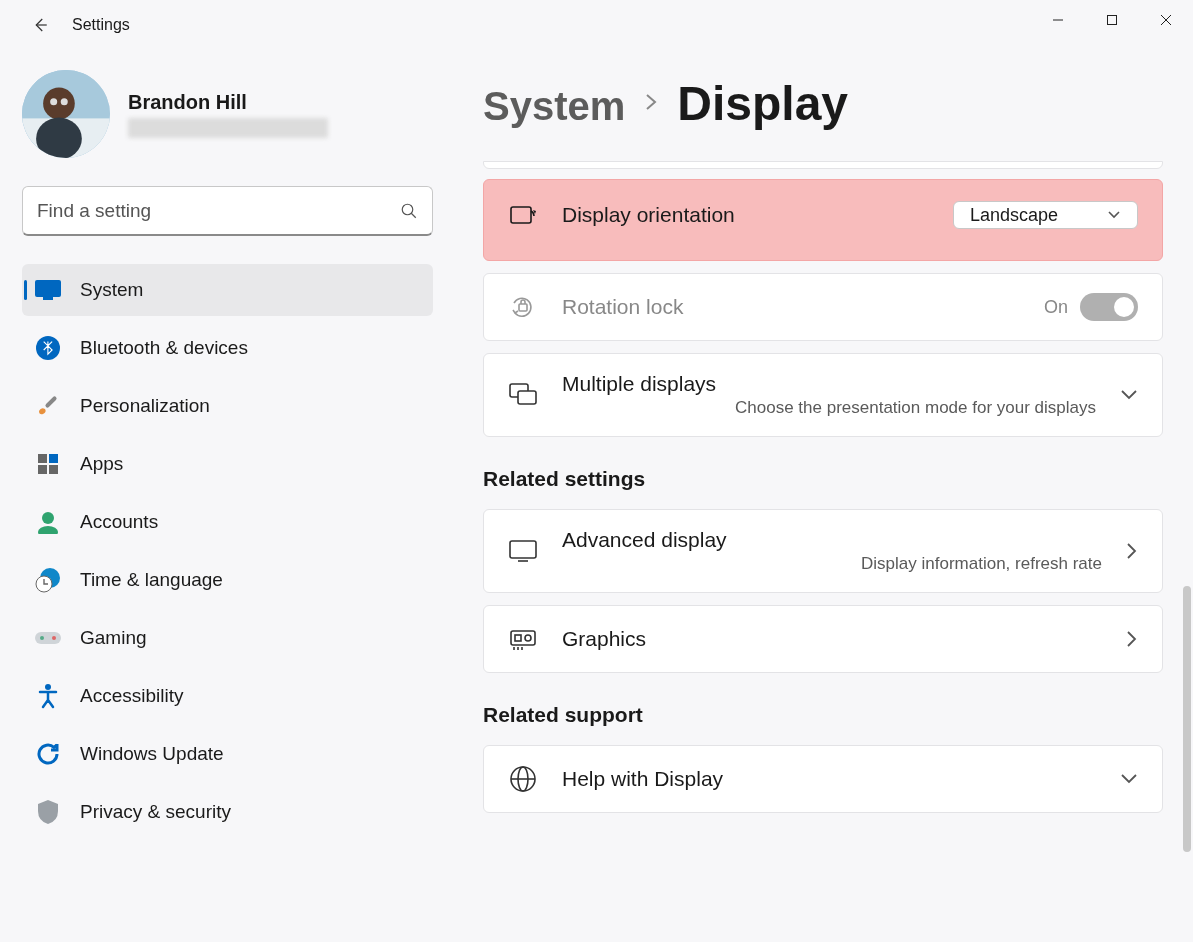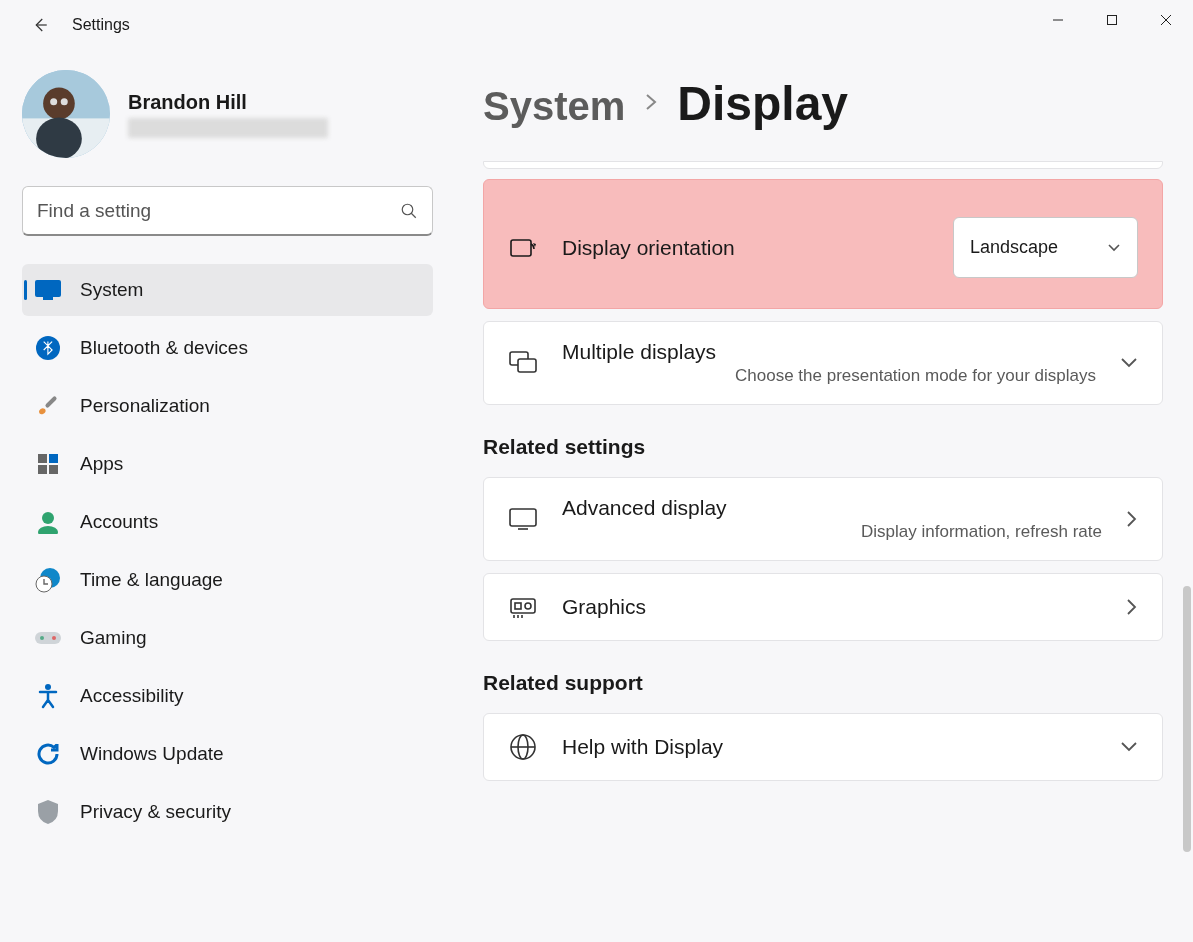--- a/index.html
+++ b/index.html
@@ -166,21 +166,21 @@
     border-radius: 6px;
     padding: 18px 24px;
     display:flex;
     align-items:center;
     gap: 24px;
     margin-bottom: 12px;
   }
   .card.highlight {
     background:#f8bcbc;
     border-color:#f3a6a6;
-    padding-top: 37px;
+    padding-top: 20px;
     padding-bottom: 30px;
   }
   .card.disabled { color:#888; }
   .card .card-icon {
     width: 30px; height:30px;
     display:flex; align-items:center; justify-content:center;
     flex-shrink:0;
   }
   .card .card-body {
     flex:1;
@@ -198,21 +198,21 @@
   .card .control {
     display:flex;
     align-items:center;
     gap: 12px;
     flex-shrink:0;
   }
   .dropdown {
     border:1px solid #c8c8c8;
     border-radius: 6px;
     background:#fff;
-    height: 61px;
+    height: 28px;
     min-width: 185px;
     display:flex;
     align-items:center;
     justify-content:space-between;
     padding: 0 16px;
     font-size: 18px;
     color:#1a1a1a;
   }
   .toggle {
     width: 58px;
@@ -435,20 +435,37 @@
       <div class="control">
         <div class="dropdown">
           <span>Landscape</span>
           <svg width="14" height="10" viewBox="0 0 14 10" fill="none" stroke="#555" stroke-width="1.6">
               <path d="M2 2l5 5 5-5"></path>
             </svg>
         </div>
       </div>
     </div>
 
+    <div class="card disabled">
+      <div class="card-icon">
+        <svg width="28" height="28" viewBox="0 0 28 28" fill="none" stroke="#999" stroke-width="1.6">
+            <path d="M5 10a9 9 0 1 1 1 10"></path>
+            <path d="M4 17l2 3 3-2"></path>
+            <rect x="10" y="11" width="8" height="7" rx="1"></rect>
+            <path d="M12 11v-2a2 2 0 0 1 4 0v2"></path>
+          </svg>
+      </div>
+      <div class="card-body">
+        <div class="card-title">Rotation lock</div>
+      </div>
+      <div class="control">
+        <span class="state-label">On</span>
+        <div class="toggle on"></div>
+      </div>
+    </div>
 
     <div class="card">
       <div class="card-icon">
         <svg width="30" height="26" viewBox="0 0 30 26" fill="none" stroke="#333" stroke-width="1.6">
             <rect x="2" y="2" width="18" height="13" rx="2"></rect>
             <rect x="10" y="9" width="18" height="13" rx="2" fill="#fff"></rect>
           </svg>
       </div>
       <div class="card-body">
         <div class="card-title">Multiple displays</div>

